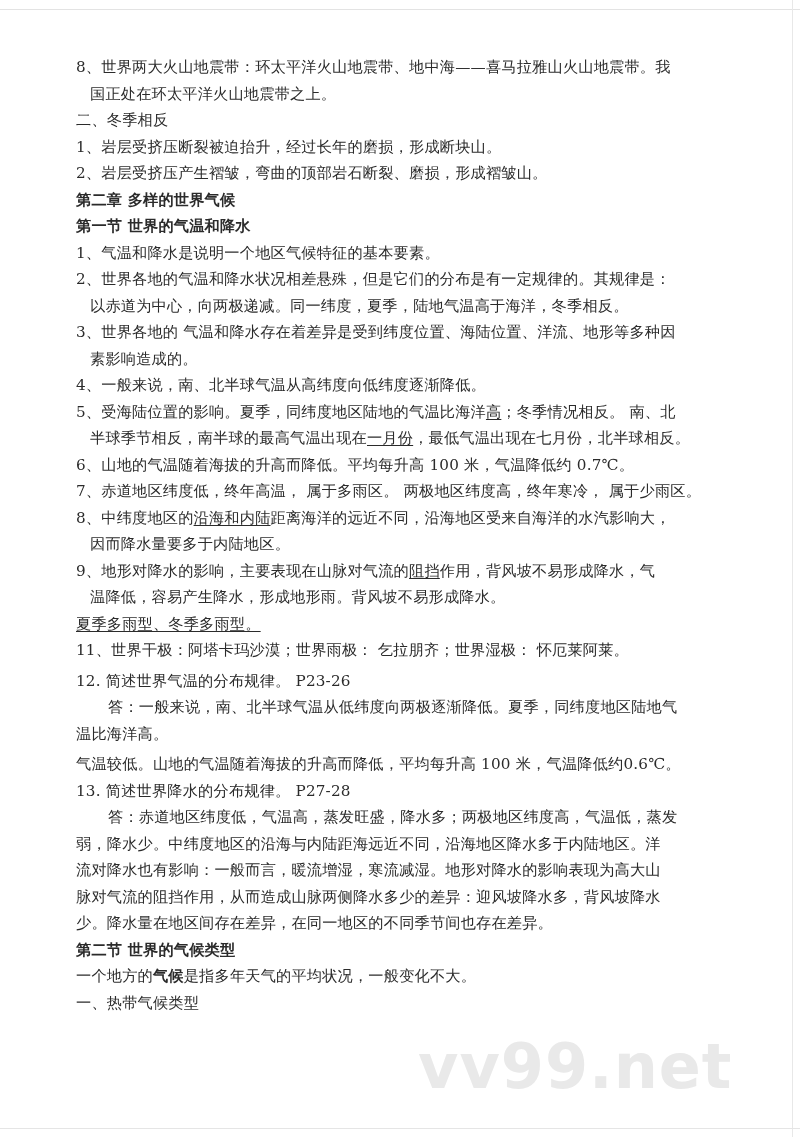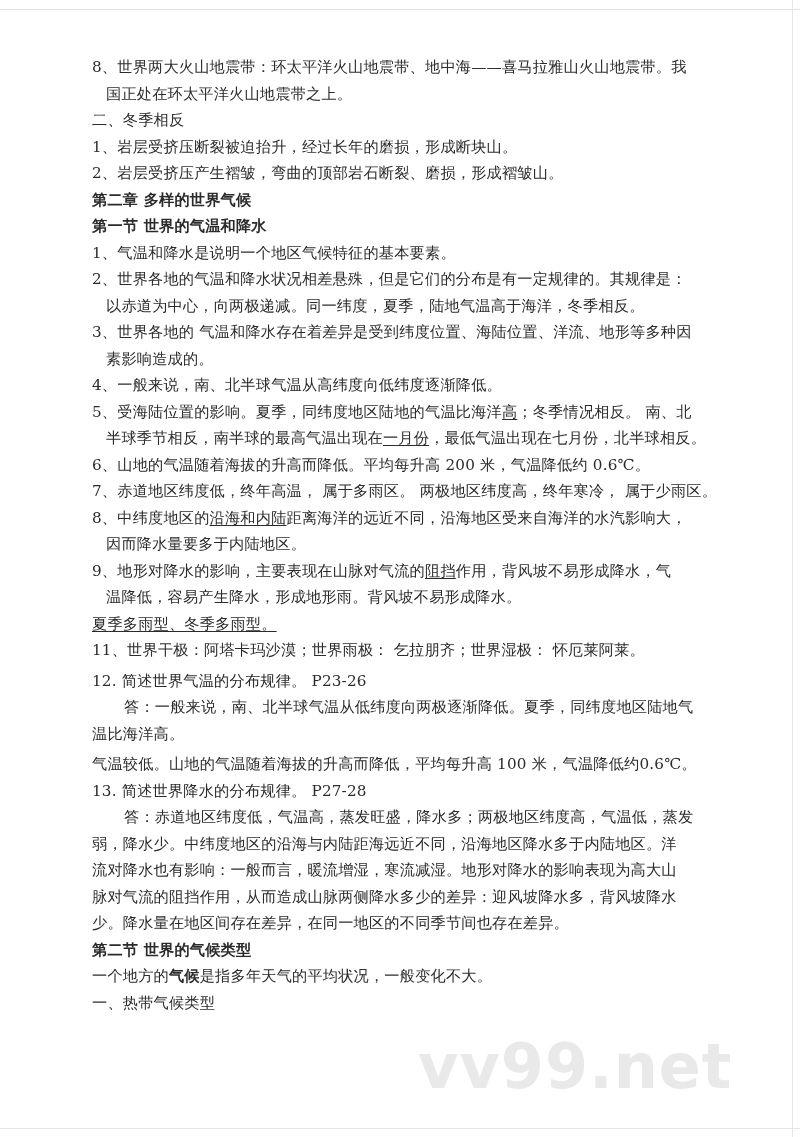--- a/index.html
+++ b/index.html
@@ -45,21 +45,21 @@
     font-size: 62px;
     letter-spacing: 1px;
     color: #e9e9e9;
     user-select: none;
     white-space: nowrap;
     line-height: 1;
     margin-top: 48px;
   }
   .content {
     position: absolute;
-    left: 92px;
+    left: 76px;
     top: 54px;
     width: 650px;
   }
   .line {
     font-size: 15.2px;
     line-height: 26.5px;
     letter-spacing: 0.2px;
     margin: 0;
     white-space: nowrap;
   }
@@ -125,21 +125,21 @@
 
     <div>
       <p class="line">
         <span>5、受海陆位置的影响。夏季，同纬度地区陆地的气温比海洋</span><span class="u">高</span><span>；冬季情况相反。 南、北</span>
       </p>
       <p class="line indent-1">
         <span>半球季节相反，南半球的最高气温出现在</span><span class="u">一月份</span><span>，最低气温出现在七月份，北半球相反。</span>
       </p>
     </div>
 
-    <p class="line">6、山地的气温随着海拔的升高而降低。平均每升高 200 米，气温降低约 0.6℃。</p>
+    <p class="line">6、山地的气温随着海拔的升高而降低。平均每升高 100 米，气温降低约 0.7℃。</p>
 
     <p class="line">7、赤道地区纬度低，终年高温， 属于多雨区。 两极地区纬度高，终年寒冷， 属于少雨区。</p>
 
     <div>
       <p class="line">
         <span>8、中纬度地区的</span><span class="u">沿海和内陆</span><span>距离海洋的远近不同，沿海地区受来自海洋的水汽影响大，</span>
       </p>
       <p class="line indent-1">因而降水量要多于内陆地区。</p>
     </div>
 

